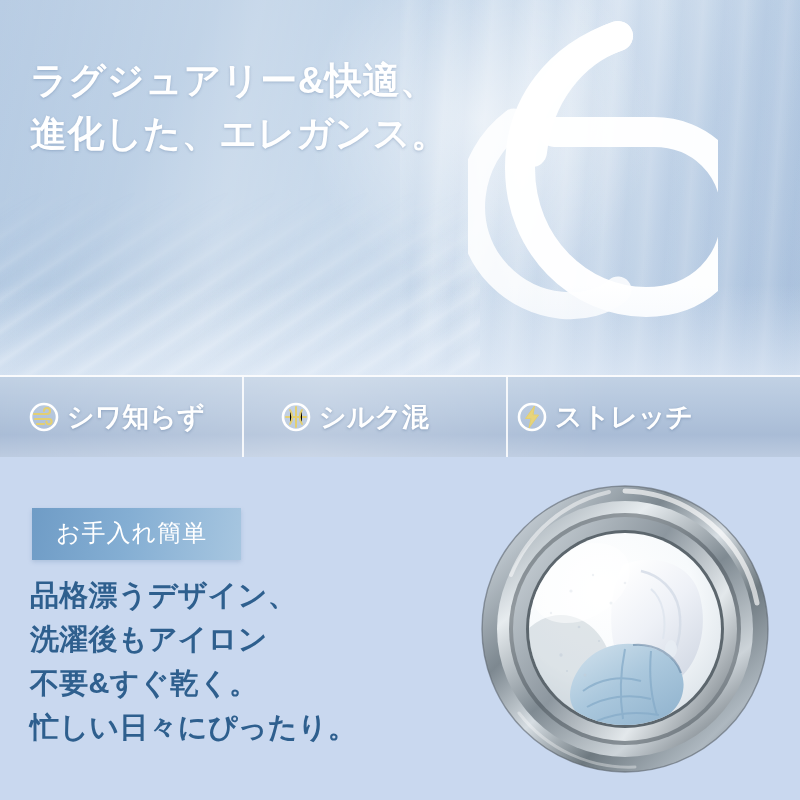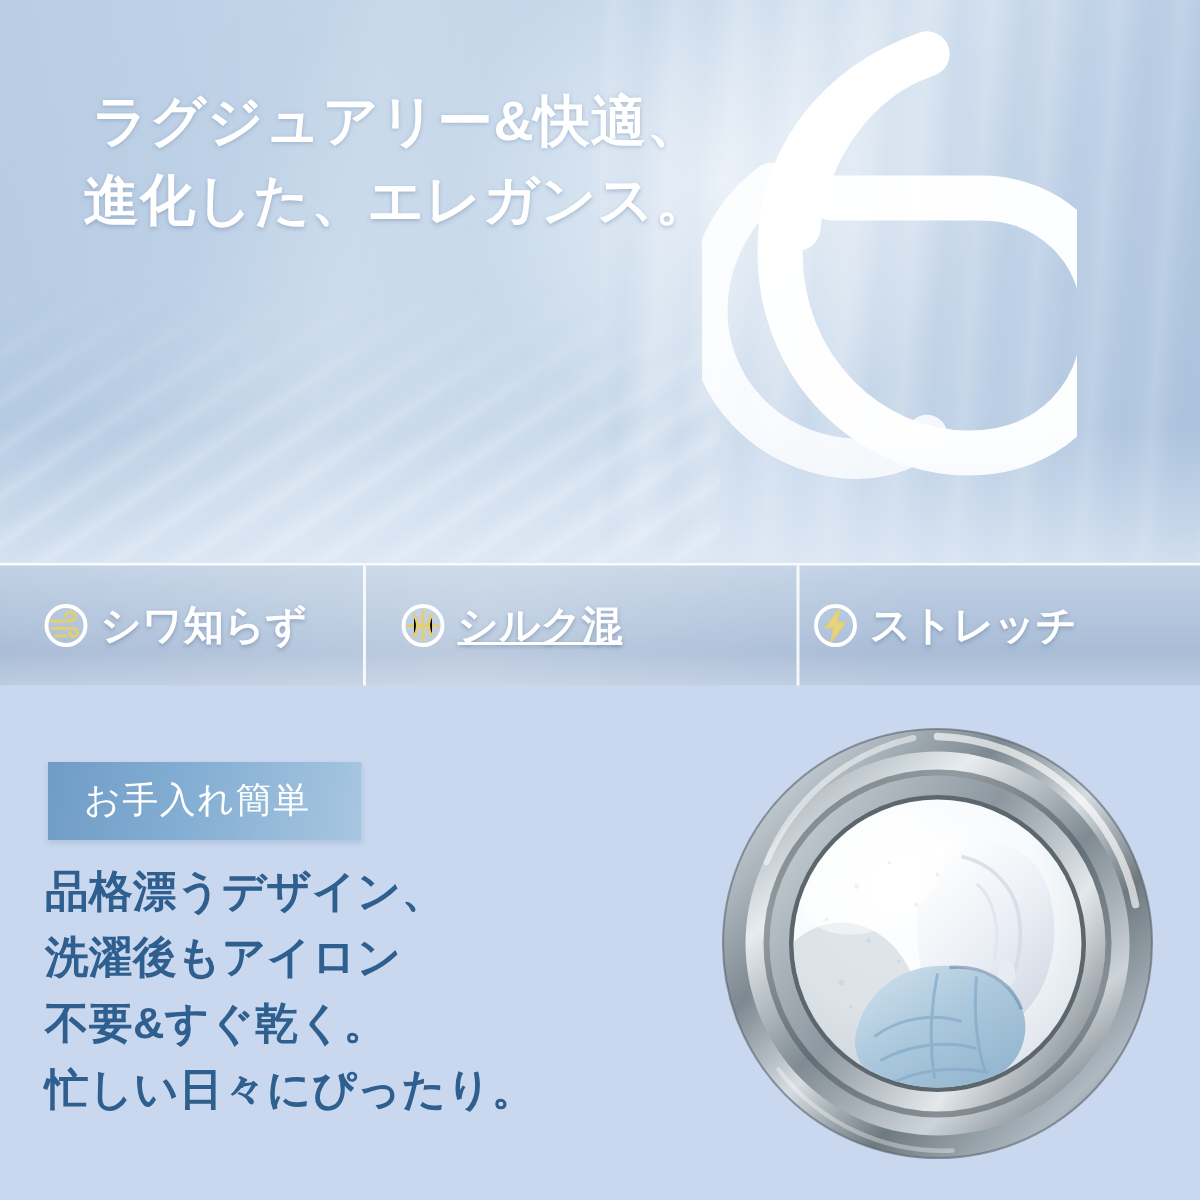--- a/index.html
+++ b/index.html
@@ -8,21 +8,20 @@
     font-family:"Liberation Sans","DejaVu Sans",sans-serif;
     background:#c9d8ef;
   }
   #banner{position:relative;width:800px;height:800px;overflow:hidden;}
 
   
   .hero{
     position:absolute;left:0;top:0;width:800px;height:375px;overflow:hidden;
     background:
       linear-gradient(118deg,#b9cde4 0%,#aec6e0 22%,#bfd3e8 44%,#cfdeee 60%,#b6cbe3 78%,#a9c0dc 100%);
-    text-align: center;
   }
   .hero-sheen{
     position:absolute;inset:0;
     background:
       linear-gradient(100deg,rgba(255,255,255,0) 0%,rgba(255,255,255,.30) 30%,rgba(255,255,255,.05) 52%,rgba(255,255,255,.22) 70%,rgba(255,255,255,0) 100%);
     pointer-events:none;
   }
   
   .hero-folds{
     position:absolute;left:400px;top:0;width:400px;height:375px;
@@ -93,21 +92,21 @@
   }
   .feature{
     position:relative;z-index:2;
     display:flex;align-items:center;gap:7px;
     height:100%;box-sizing:border-box;
     color:#ffffff;font-size:27px;font-weight:bold;
     text-shadow:0 1px 3px rgba(70,100,140,.40);
     white-space:nowrap;
   }
   .feature:nth-child(1){width:242px;padding-left:28px;}
-  .feature:nth-child(2){width:289px;padding-left:22px;border-left:2px solid rgba(255,255,255,.85);text-decoration:underline;}
+  .feature:nth-child(2){width:264px;padding-left:36px;border-left:2px solid rgba(255,255,255,.85);}
   .feature:nth-child(3){width:265px;padding-left:8px;border-left:2px solid rgba(255,255,255,.85);}
   .feat-icon{flex:0 0 auto;width:32px;height:32px;display:block;}
 
   
   .lower{
     position:absolute;left:0;top:457px;width:800px;height:343px;
     background:#c9d8ef;overflow:hidden;
   }
   .badge{
     position:absolute;left:32px;top:51px;

